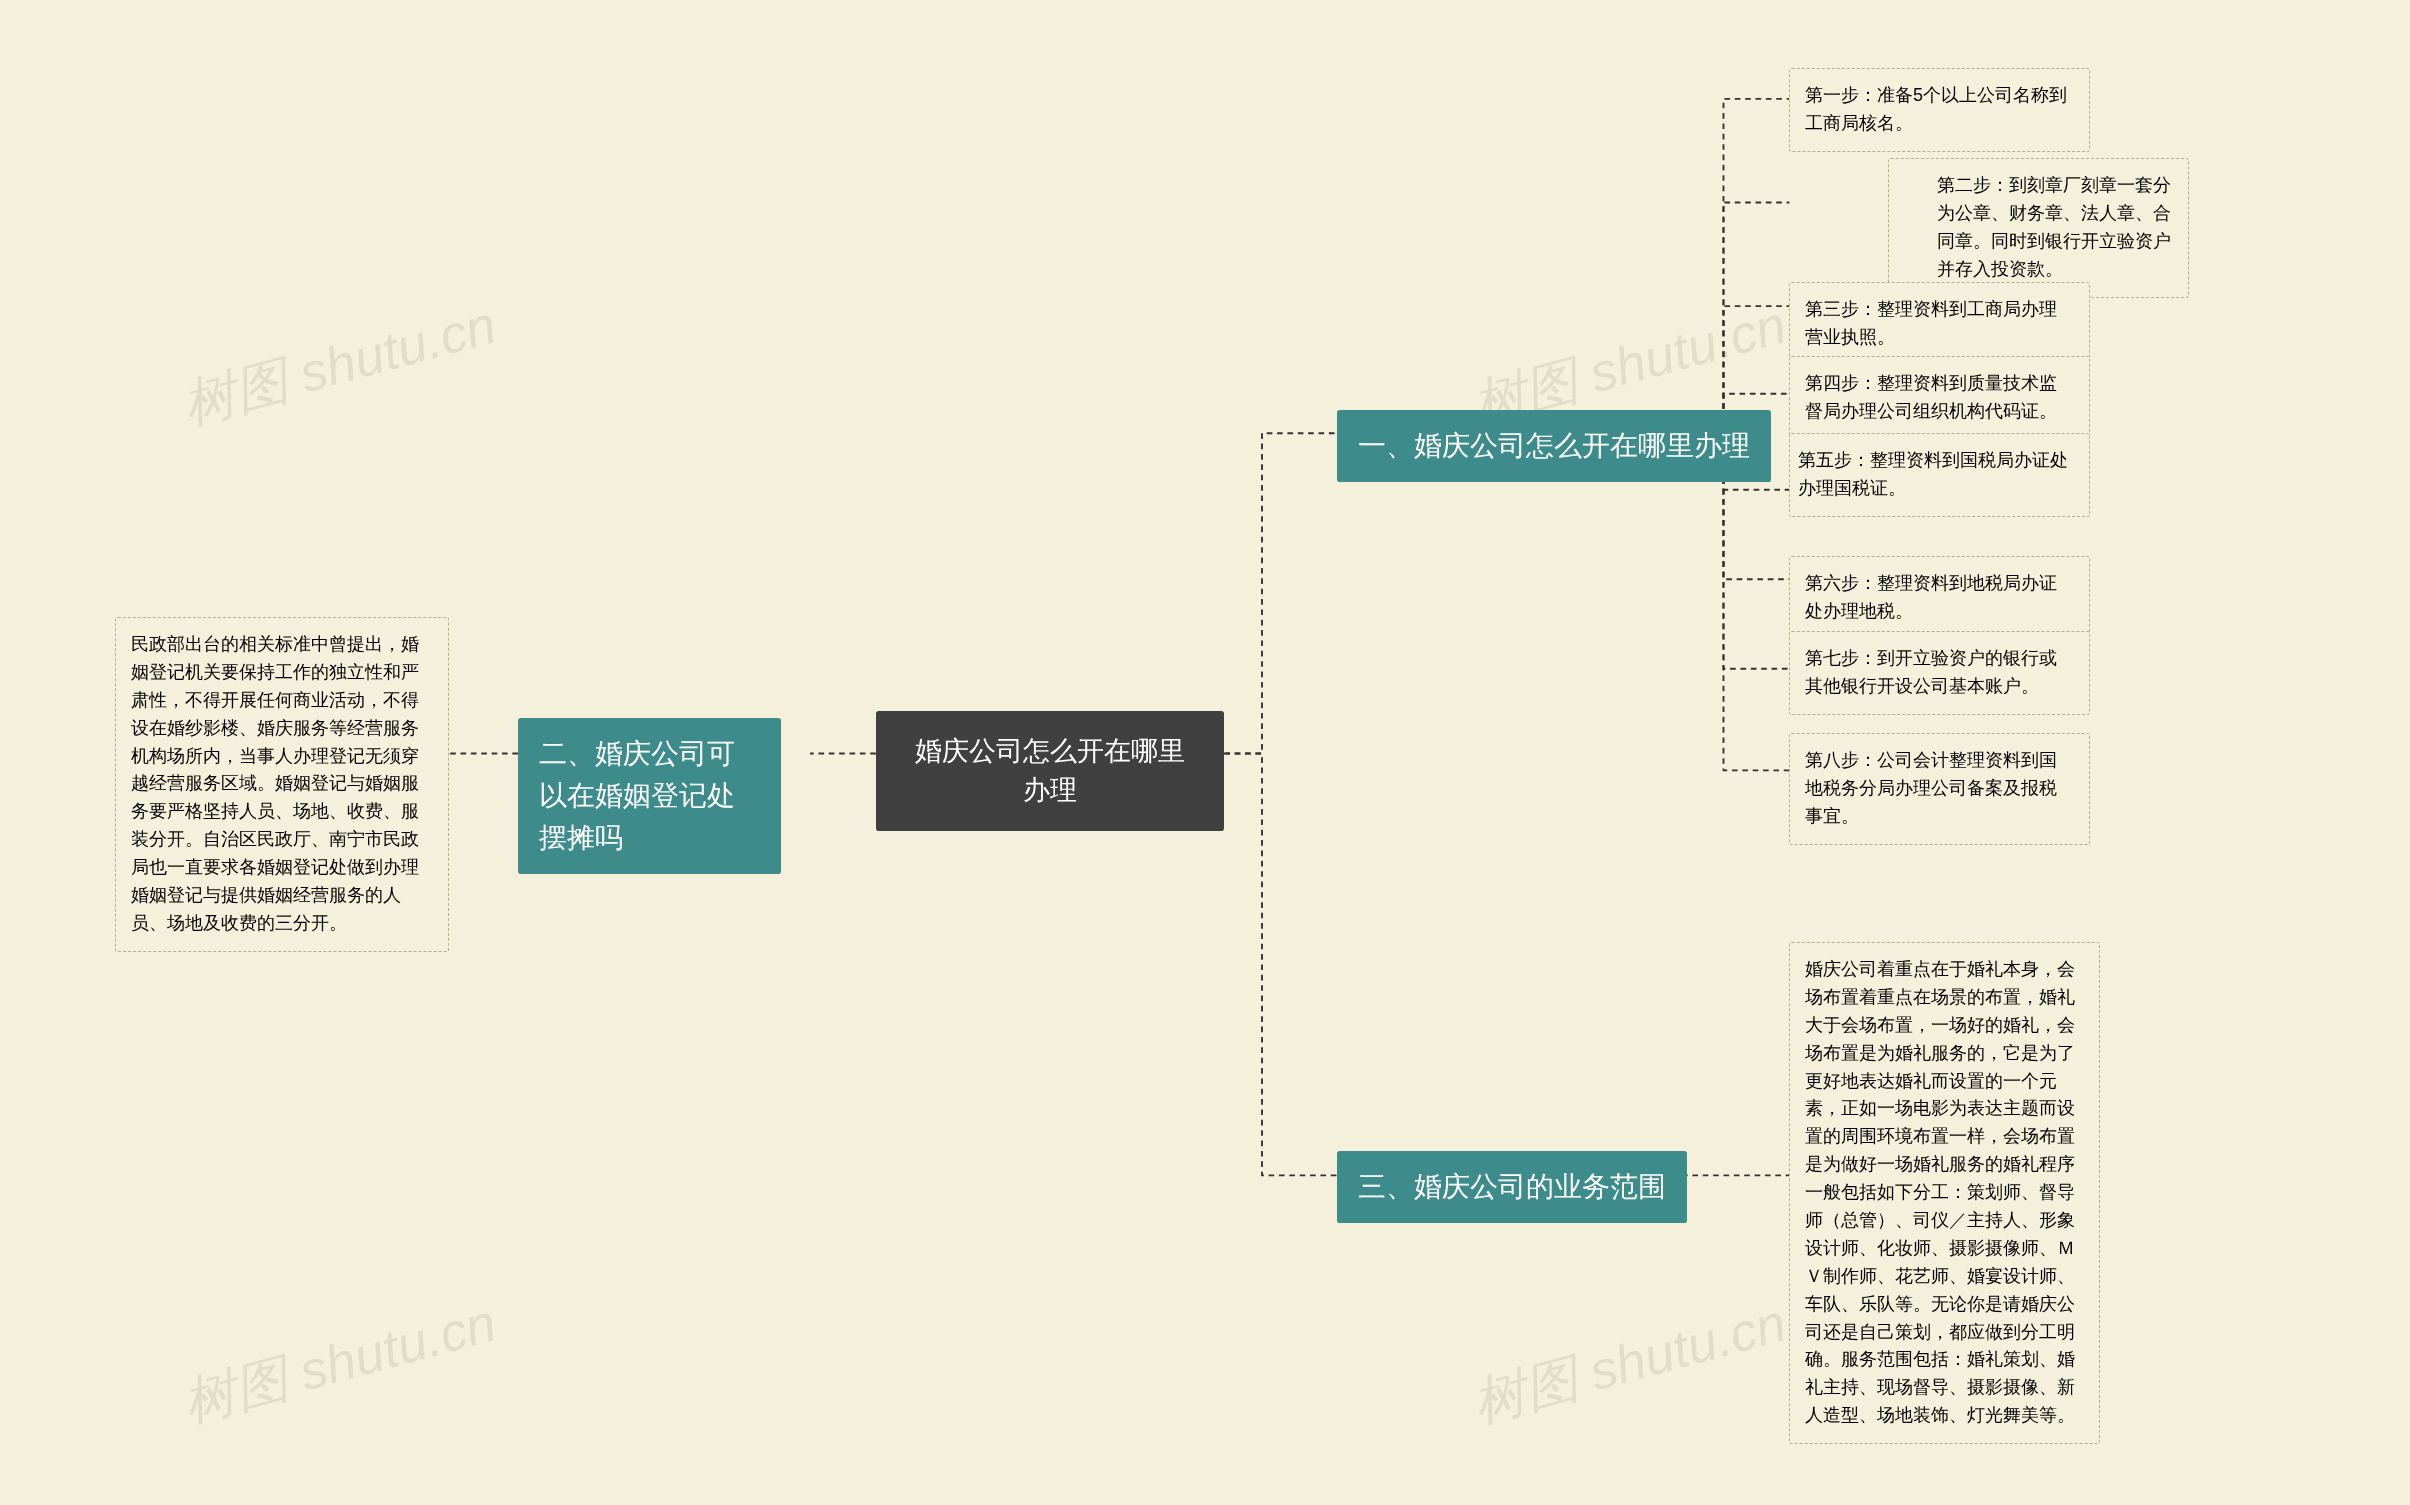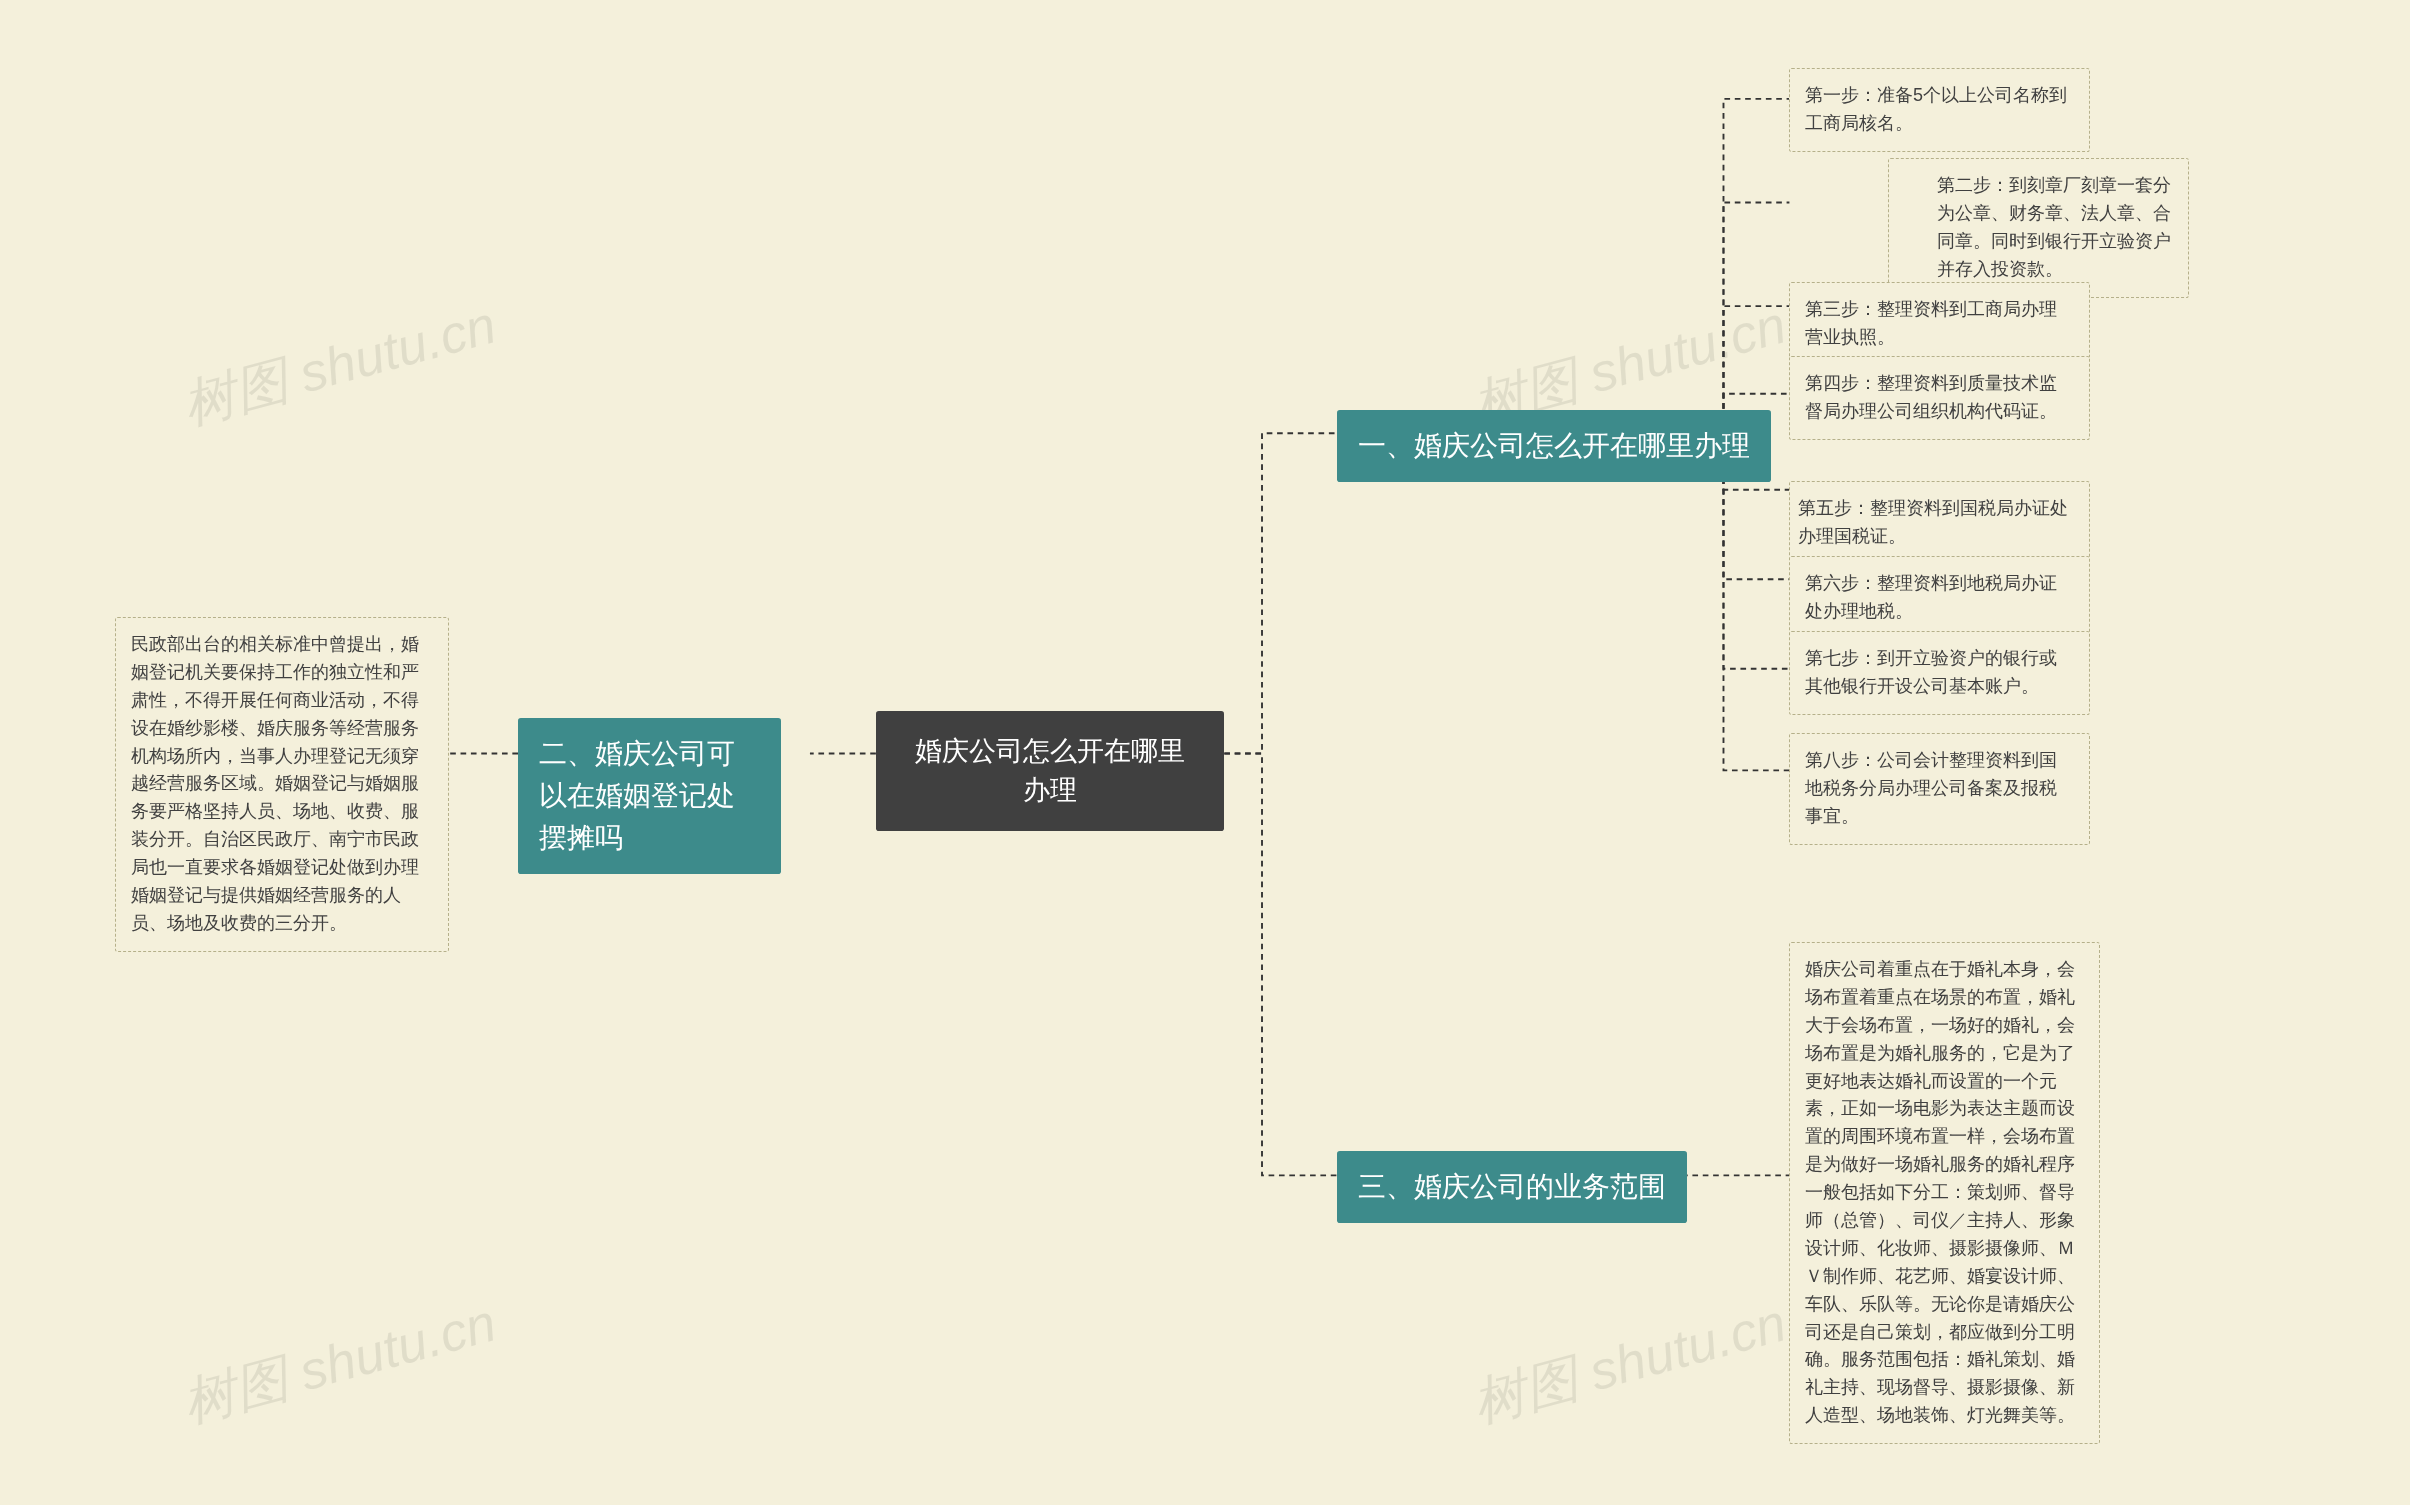--- a/index.html
+++ b/index.html
@@ -44,21 +44,21 @@
     }
     .branch-node {
       background: #3d8b8b;
       color: #fff;
       padding: 15px 21px;
       font-size: 28px;
       line-height: 1.5;
     }
     .leaf-node {
       background: #f4f0db;
-      color: #404040;
+      color: #000000;
       border: 1.9px dashed #b5b08a;
       padding: 13px 15px;
       font-size: 18px;
       line-height: 1.55;
     }
     .w-leaf-narrow { width: 301px; }
     .w-leaf-wide { width: 311px; }
 
     svg.connectors {
       position: absolute;
@@ -111,21 +111,21 @@
 </div>
 <div class="node leaf-node w-leaf-narrow" style="left:1888px; top:158px;padding-left:48px;">
   <span>第二步：到刻章厂刻章一套分为公章、财务章、法人章、合同章。同时到银行开立验资户并存入投资款。</span>
 </div>
 <div class="node leaf-node w-leaf-narrow" style="left:1789px; top:282px;">
   <span>第三步：整理资料到工商局办理营业执照。</span>
 </div>
 <div class="node leaf-node w-leaf-narrow" style="left:1789px; top:356px;">
   <span>第四步：整理资料到质量技术监督局办理公司组织机构代码证。</span>
 </div>
-<div class="node leaf-node w-leaf-narrow" style="left:1789px; top:481px;padding-left:8px;">
+<div class="node leaf-node w-leaf-narrow" style="left:1789px; top:433px;padding-left:8px;">
   <span>第五步：整理资料到国税局办证处办理国税证。</span>
 </div>
 <div class="node leaf-node w-leaf-narrow" style="left:1789px; top:556px;">
   <span>第六步：整理资料到地税局办证处办理地税。</span>
 </div>
 <div class="node leaf-node w-leaf-narrow" style="left:1789px; top:631px;">
   <span>第七步：到开立验资户的银行或其他银行开设公司基本账户。</span>
 </div>
 <div class="node leaf-node w-leaf-narrow" style="left:1789px; top:733px;">
   <span>第八步：公司会计整理资料到国地税务分局办理公司备案及报税事宜。</span>

